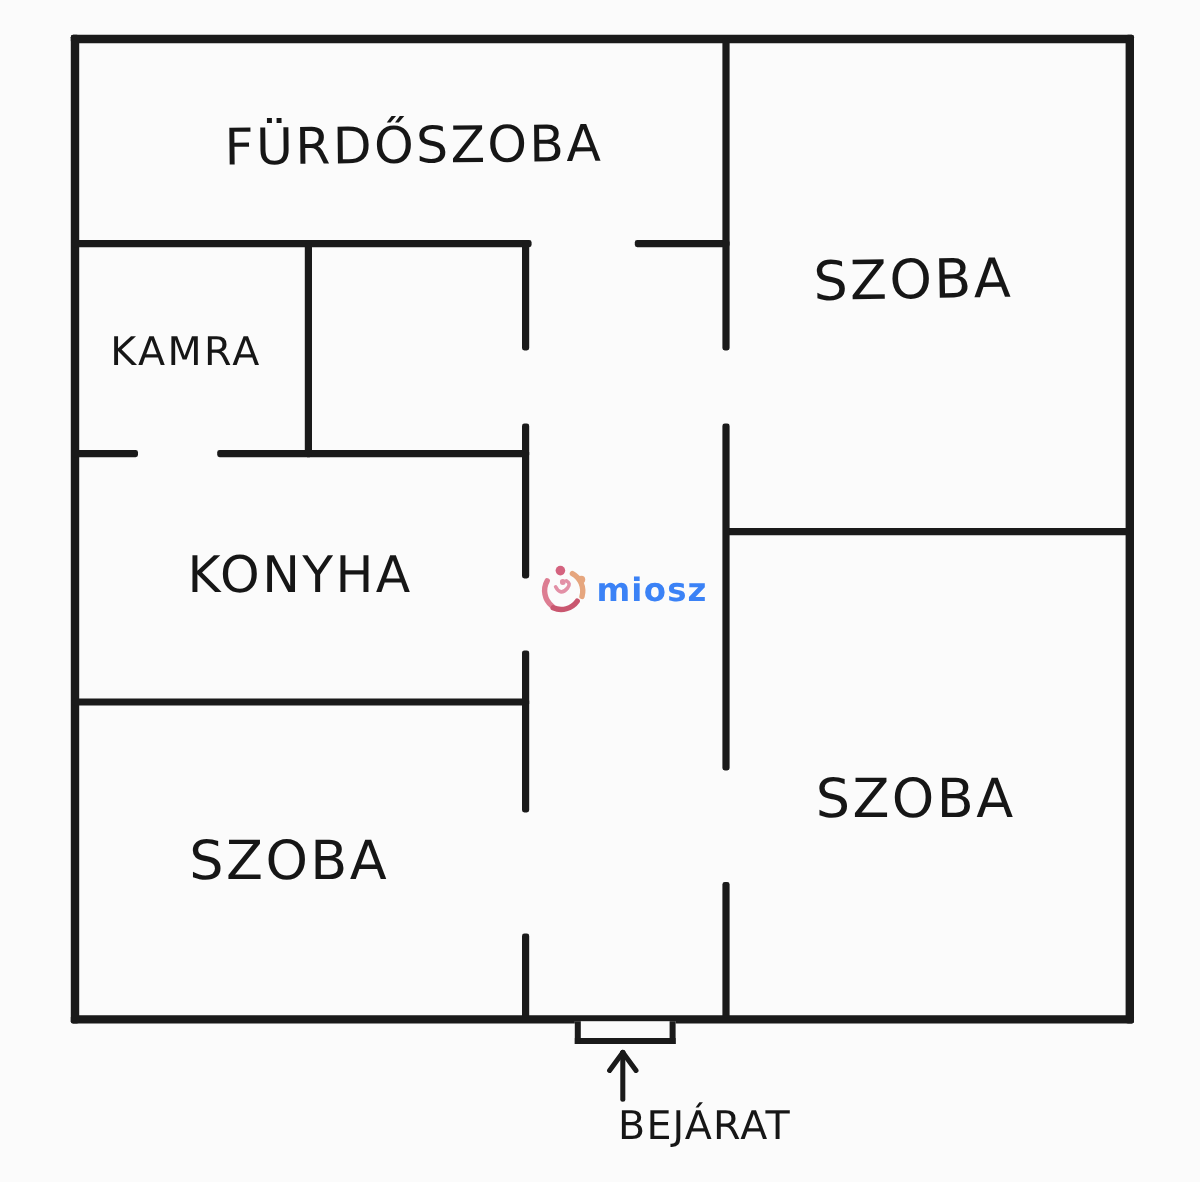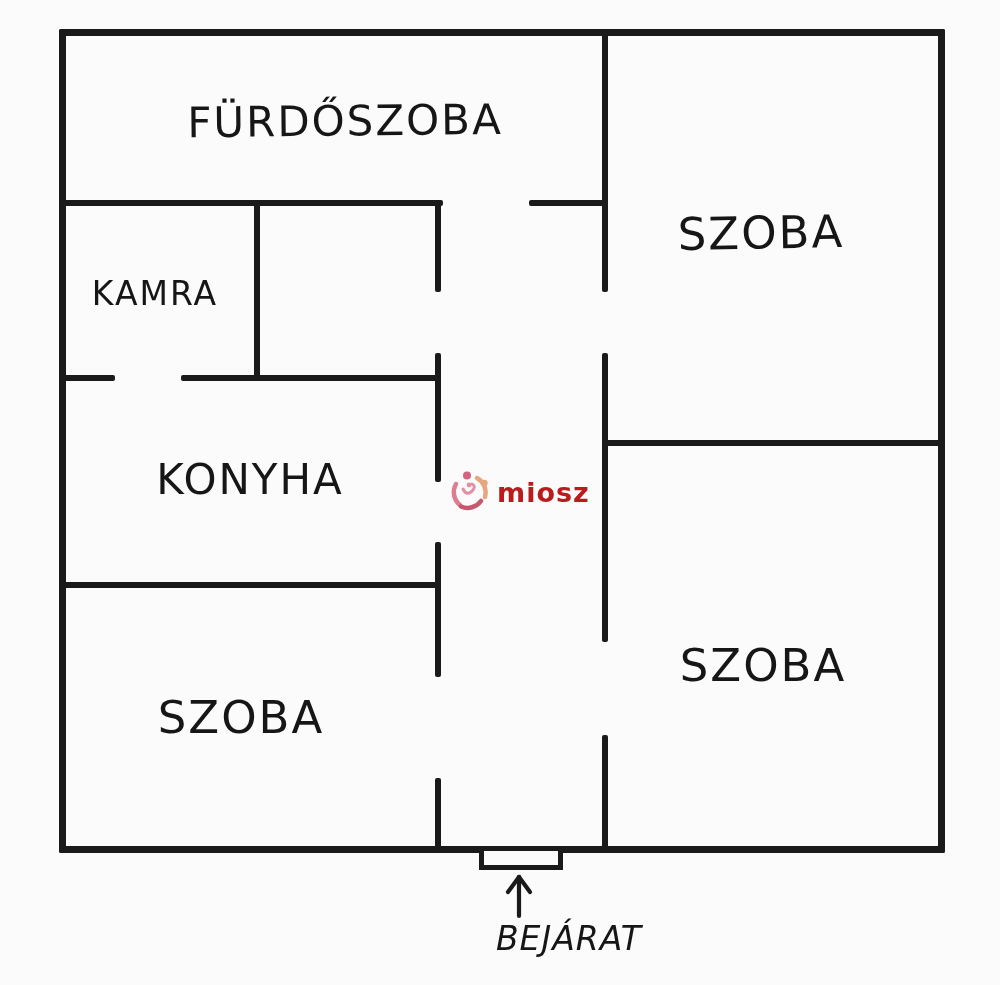--- a/index.html
+++ b/index.html
@@ -56,21 +56,21 @@
   }
   .watermark {
     position: absolute;
     left: 447px;
     top: 469px;
     display: flex;
     align-items: center;
     gap: 4px;
   }
   .watermark-text {
-    color: #b91c1c;
+    color: #3b82f6;
     font-size: 27px;
     font-weight: 700;
     letter-spacing: 1px;
   }
 </style>
 </head>
 <body>
 
 <div class="canvas">
 
@@ -107,21 +107,21 @@
   <div class="entrance-step"></div>
 
   <svg class="entrance-arrow" width="36" height="50" viewBox="0 0 36 50">
     <g stroke="#1a1a1a" stroke-width="4.2" stroke-linecap="round" fill="none">
       <path d="M18 6 L18 45"></path>
       <path d="M18 6 L7 21"></path>
       <path d="M18 6 L29 21"></path>
     </g>
   </svg>
 
-  <div class="room-label lbl-bejarat" style="left:569px; top:938px;font-style:italic;">BEJÁRAT</div>
+  <div class="room-label lbl-bejarat" style="left:587px; top:938px;">BEJÁRAT</div>
 
   <div class="watermark">
     <svg width="46" height="46" viewBox="0 0 46 46">
       <g fill="none" stroke-linecap="round">
         <path d="M 9 15 A 16.5 16.5 0 0 0 13 36" stroke="#dd7d92" stroke-width="4.5"></path>
         <path d="M 14 37.5 A 16.5 16.5 0 0 0 34 32" stroke="#c9566f" stroke-width="4.5"></path>
         <path d="M 38 28 A 16.5 16.5 0 0 0 30 9" stroke="#e6a67e" stroke-width="4.5"></path>
         <path d="M 16 20 Q 20 28 26 21 Q 29 17 25 15" stroke="#e290a6" stroke-width="3"></path>
       </g>
       <circle cx="20" cy="6.5" r="4" fill="#d4637f"></circle>

